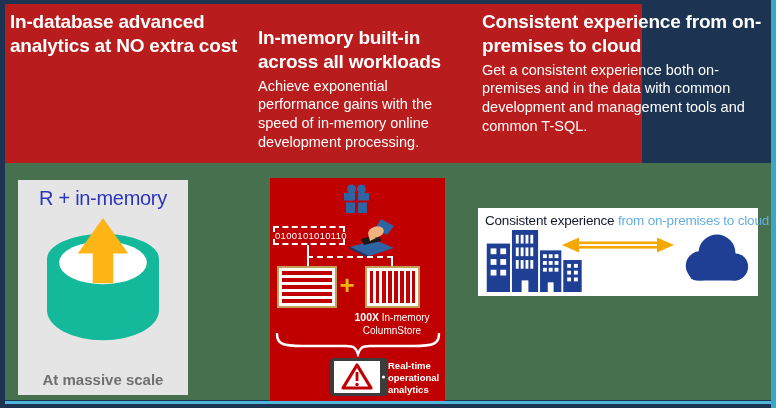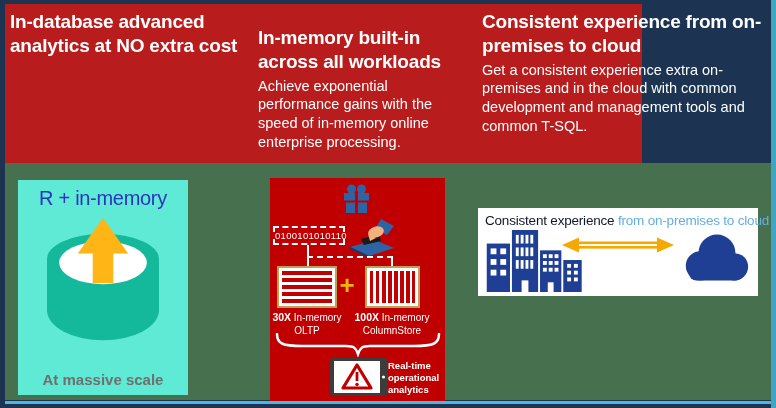--- a/index.html
+++ b/index.html
@@ -11,21 +11,21 @@
   .bottom-line { position:absolute; left:5px; right:5px; bottom:4px; height:3px; background:#4FB6DC; }
 
   .col { position:absolute; top:6px; color:#fff; }
   .col-1 { left:5px; width:238px; }
   .col-2 { left:253px; width:212px;margin-top:16px; }
   .col-3 { left:477px; width:288px; }
   .col-title { font-size:19px; font-weight:bold; line-height:1.25; white-space:pre-line; letter-spacing:-0.2px; }
   .col-body { font-size:14.5px; line-height:1.3; margin-top:3px; }
 
   .card { position:absolute; }
-  .card-analytics { left:18px; top:180px; width:170px; height:215px; background:#5eead4; text-align:center; }
+  .card-analytics { left:18px; top:180px; width:170px; height:215px; background:#e5e5e5; text-align:center; }
   .r-heading { font-size:20px; color:#2B35BE; margin-top:7px; letter-spacing:-0.3px; }
   .cylinder-wrap { margin-top:2px; }
   .massive { position:absolute; bottom:7px; width:100%; font-size:15px; font-weight:600; color:#6F6F6F; }
 
   .card-red { left:270px; top:178px; width:175px; height:224px; background:#C00000; color:#fff; }
   .card-red > div, .card-red > svg { position:absolute; }
   .binary { left:3px; top:48px; width:72px; height:19px; border:2px dashed #fff; font-size:9.5px; line-height:15px; text-align:left; letter-spacing:0.3px; }
   .conn-v1 { left:37px; top:67px; height:12px; border-left:2px dashed #fff; }
   .conn-h  { left:37px; top:78px; width:86px; border-top:2px dashed #fff; }
   .conn-v2 { left:37px; top:80px; height:8px; border-left:2px dashed #fff; }
@@ -57,26 +57,26 @@
 <div class="page">
 
   <div class="top-band">
     <div class="col col-1">
       <div class="col-title">In-database advanced
 analytics at NO extra cost</div>
     </div>
     <div class="col col-2">
       <div class="col-title">In-memory built-in
 across all workloads</div>
-      <div class="col-body">Achieve exponential performance gains with the speed of in-memory online enterprise processing.</div>
+      <div class="col-body">Achieve exponential performance gains with the speed of in-memory online development processing.</div>
     </div>
     <div class="col col-3">
       <div class="col-title">Consistent experience from on-
 premises to cloud</div>
-      <div class="col-body">Get a consistent experience extra on-premises and in the cloud with common development and management tools and common T-SQL.</div>
+      <div class="col-body">Get a consistent experience both on-premises and in the data with common development and management tools and common T-SQL.</div>
     </div>
   </div>
 
   <div class="green-band"></div>
 
   <div class="card card-analytics">
     <div class="r-heading">R + in-memory</div>
     <div class="cylinder-wrap">
       <svg width="140" height="150" viewBox="0 0 150 160">
         <path d="M15,50 L15,105 A60,32 0 0 0 135,105 L135,50 Z" fill="#14B99B"></path>
@@ -109,24 +109,20 @@
     <div class="conn-h"></div>
     <div class="conn-v2"></div>
     <div class="conn-v3"></div>
     <div class="stripebox box-rows">
         <div class="stripes"></div>
       </div>
     <div class="plus">+</div>
     <div class="stripebox box-cols">
         <div class="stripes"></div>
       </div>
-    <div class="mult-label label-oltp">
-      <b>30X</b><span> In-memory</span><br>
-      <span>OLTP</span>
-    </div>
     <div class="mult-label label-cs">
       <b>100X</b><span> In-memory</span><br>
       <span>ColumnStore</span>
     </div>
     <svg style="left:4px;top:155px" width="168" height="24" viewBox="0 0 168 24">
       <path d="M3,1 C3,11 9,13 28,13 L72,13 C80,13 82,15 84,21 C86,15 88,13 96,13 L140,13 C159,13 165,11 165,1" fill="none" stroke="#ffffff" stroke-width="2.5" stroke-linecap="round"></path>
     </svg>
     <svg style="left:60px;top:180px" width="58" height="38" viewBox="0 0 58 38">
       <rect x="0" y="0" width="58" height="38" rx="4" fill="#3C3C3C"></rect>
       <rect x="4" y="3" width="46" height="32" fill="#ffffff"></rect>

